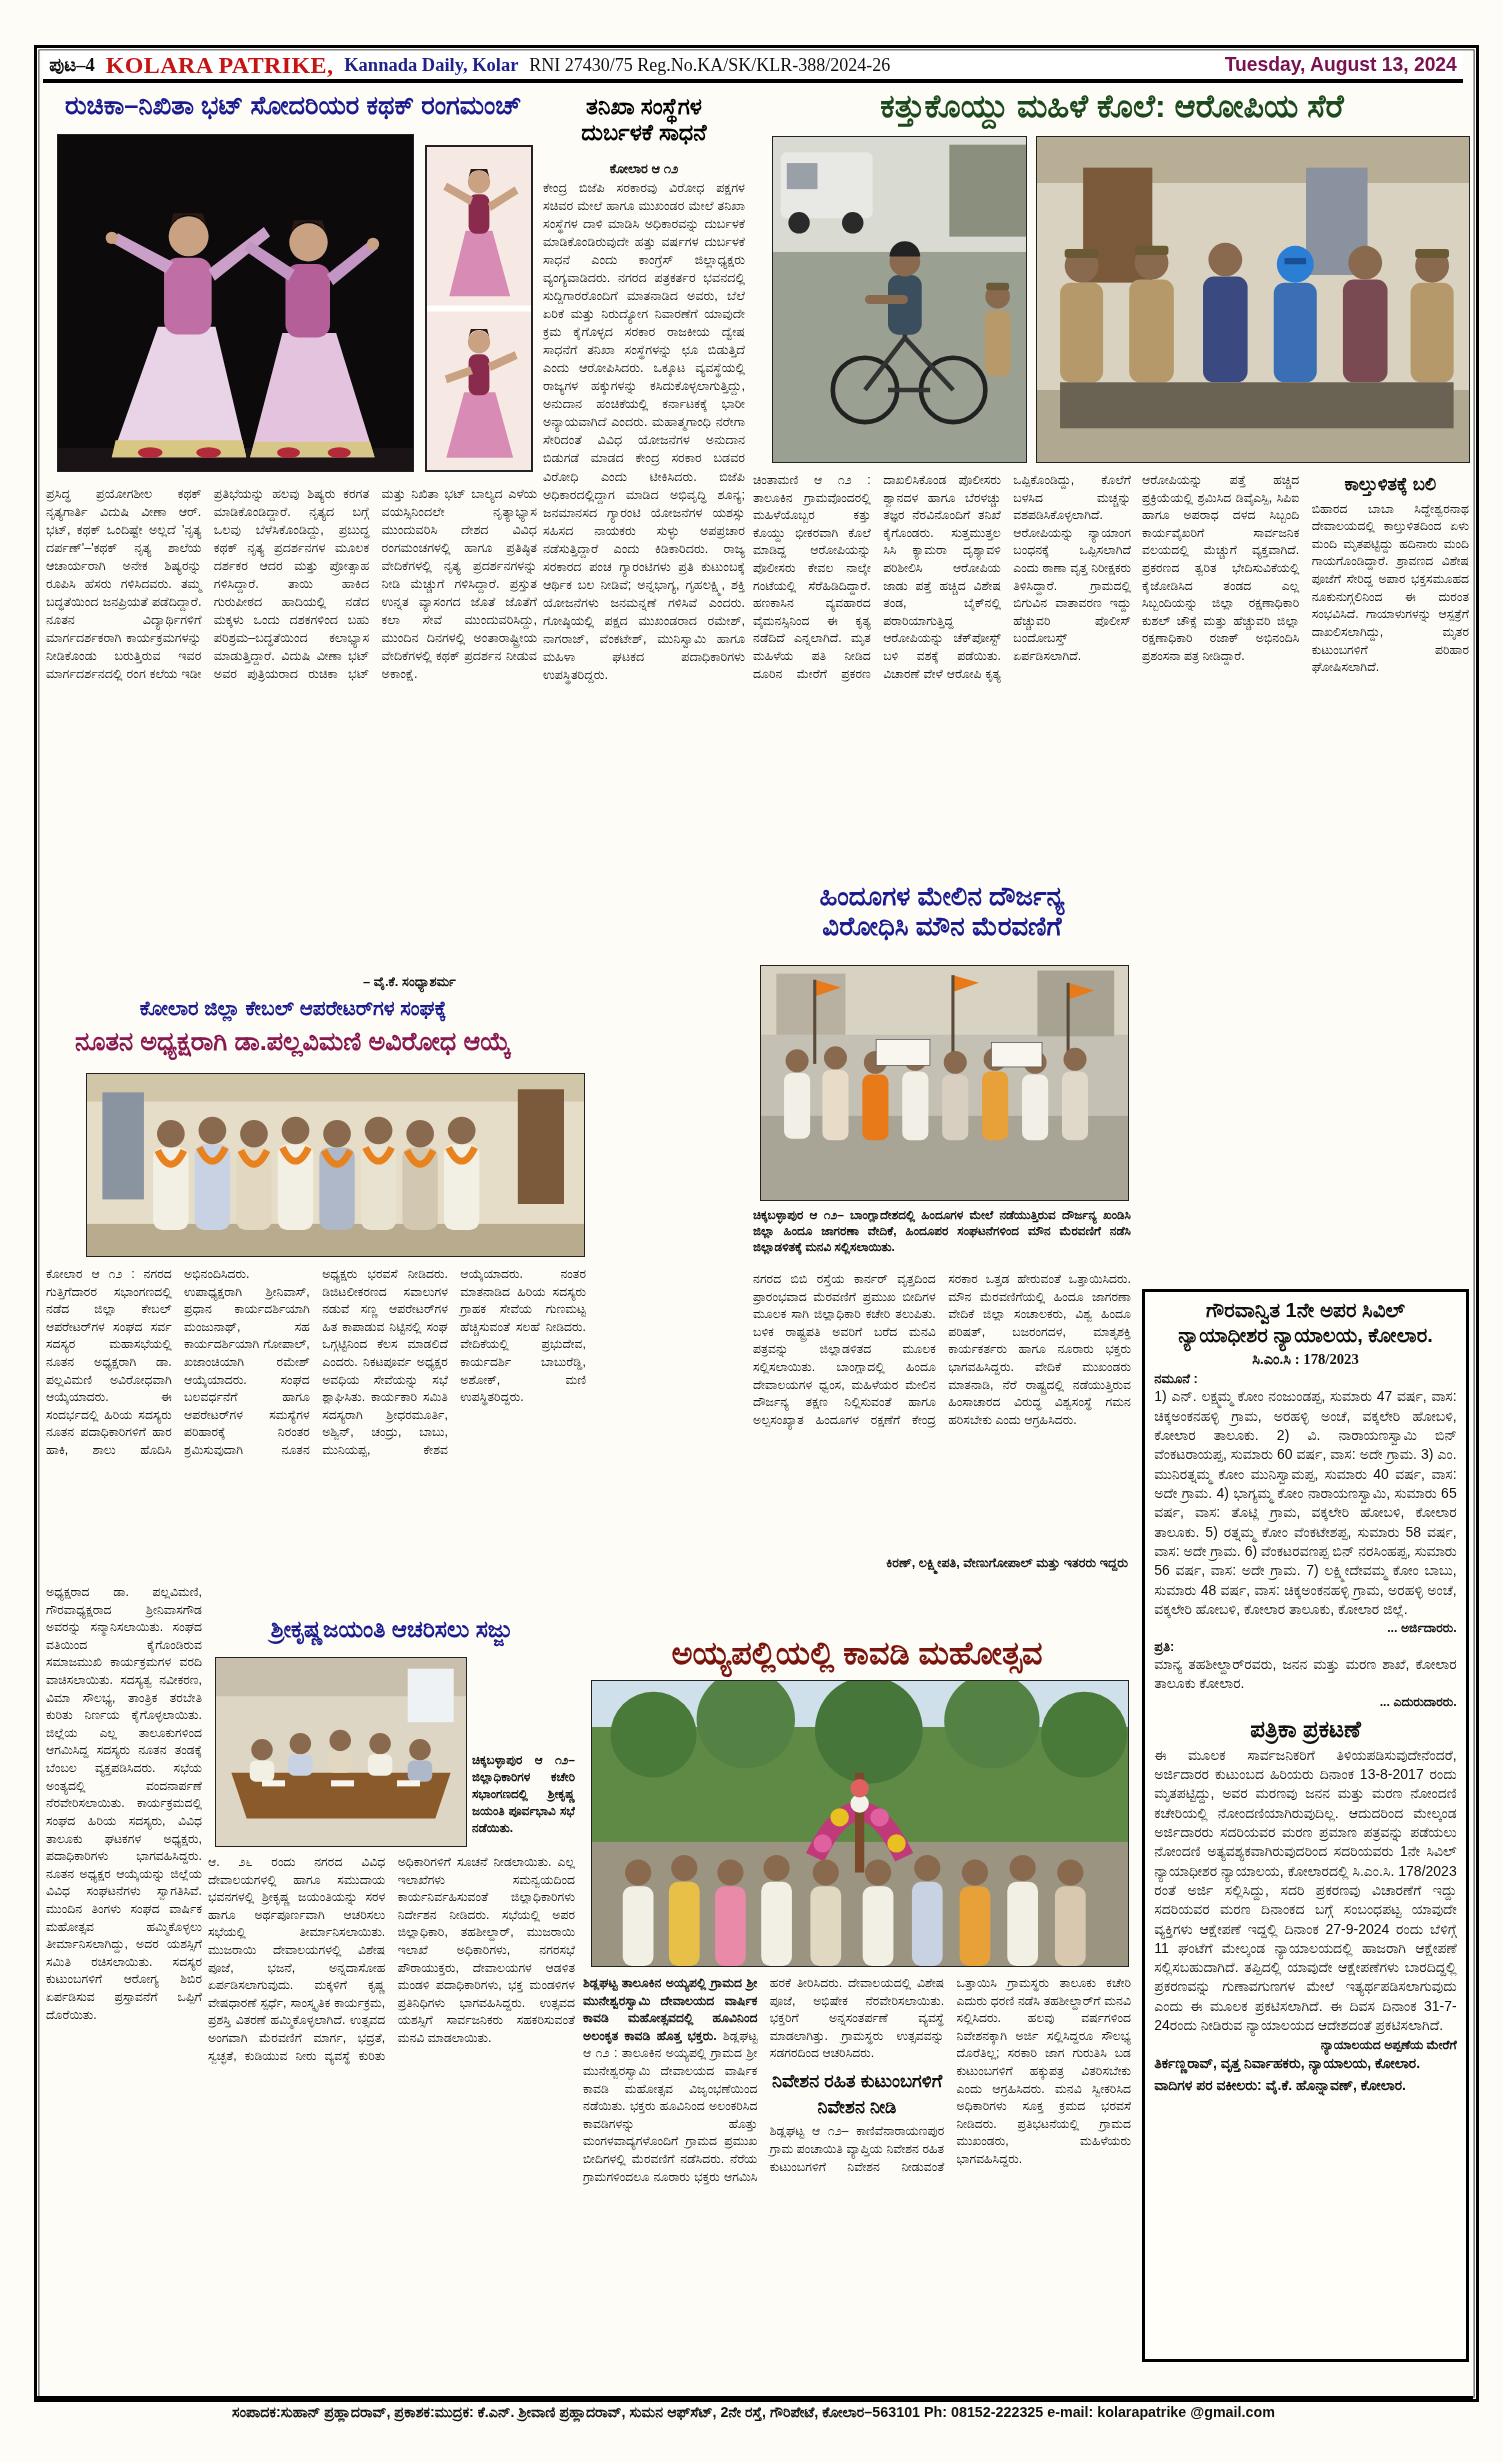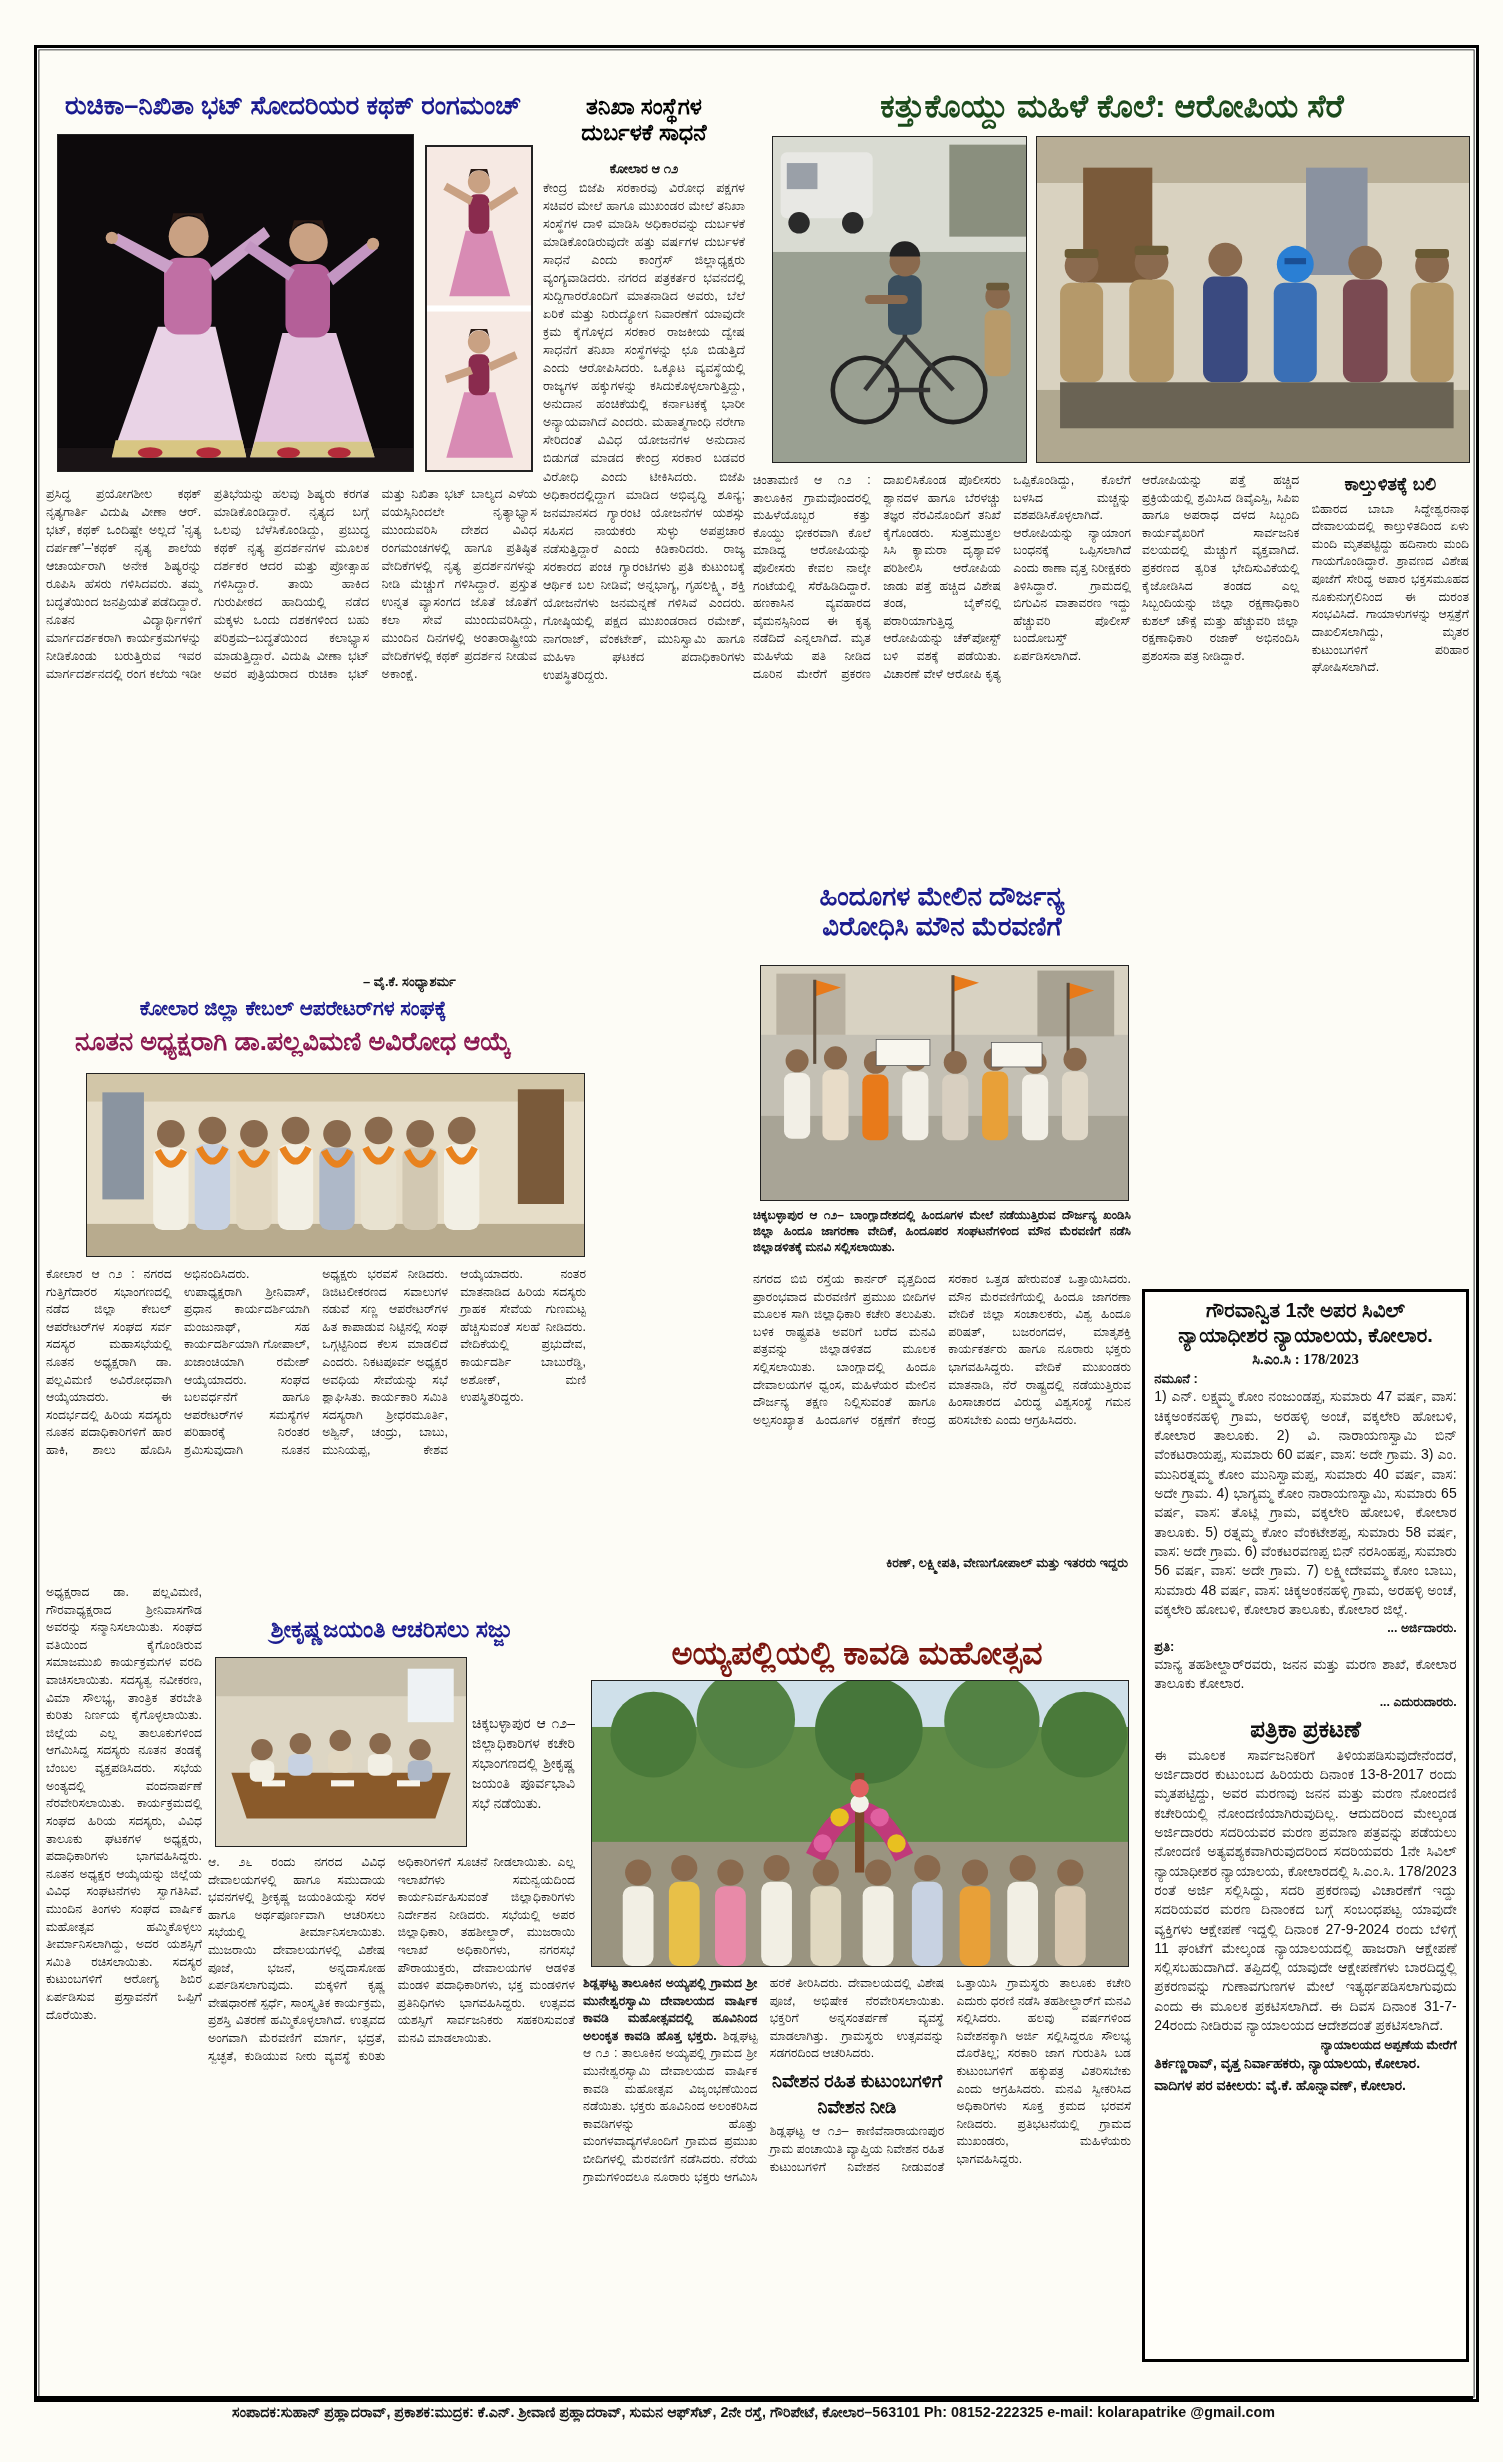--- a/index.html
+++ b/index.html
@@ -37,20 +37,27 @@
   .notice-right{text-align:right;font-weight:bold;font-size:12.4px;margin:2.3px 0;}
   .press-head{font-weight:bold;font-size:23px;text-align:center;margin:6.2px 0 3.1px 0;}
   .footerline{border-top:3.1px solid #000;padding-top:4.6px;font-size:14.3px;font-weight:bold;text-align:center;white-space:nowrap;overflow:hidden;}
 </style>
 </head>
 <body>
 
 <div class="page">
   <div class="frame"></div>
 
+  <div class="masthead">
+    <span class="page-label">ಪುಟ–4</span>
+    <span class="brand">KOLARA PATRIKE,</span>
+    <span class="brand-sub">Kannada Daily, Kolar</span>
+    <span class="rni">RNI 27430/75 Reg.No.KA/SK/KLR-388/2024-26</span>
+    <span class="issue-date">Tuesday, August 13, 2024</span>
+  </div>
 
   <div class="abs hl hl-navy" style="left:46px;top:91px;width:494px;height:39px;font-size:25.5px;">ರುಚಿಕಾ–ನಿಖಿತಾ ಭಟ್ ಸೋದರಿಯರ ಕಥಕ್ ರಂಗಮಂಚ್</div>
 
   <div class="abs photo" style="left:57px;top:134px;width:357px;height:338px;">
     <svg viewBox="0 0 462 438" preserveAspectRatio="none">
       <rect width="462" height="438" fill="#0d0a0c"></rect>
       <rect x="0" y="408" width="462" height="30" fill="#1a1416"></rect>
 
       <polygon points="70,420 130,250 205,250 245,420" fill="#e9d3e6"></polygon>
       <polygon points="70,420 245,420 240,398 75,398" fill="#d8c683"></polygon>
@@ -282,21 +289,21 @@
           <rect x="198" y="126" width="32" height="28" rx="8" fill="#f2efe4"></rect>
         <circle cx="266" cy="120" r="14" fill="#8a6a4e"></circle>
           <rect x="250" y="134" width="32" height="28" rx="8" fill="#aeb8c8"></rect>
       </g>
       <rect x="60" y="160" width="30" height="8" fill="#f8f6ee"></rect>
       <rect x="150" y="160" width="30" height="8" fill="#f8f6ee"></rect>
       <rect x="236" y="160" width="30" height="8" fill="#f8f6ee"></rect>
     </svg>
   </div>
 
-  <div class="abs body-txt cols1" style="left:472px;top:1714px;width:103px;height:187px;font-size:14px;">ಚಿಕ್ಕಬಳ್ಳಾಪುರ ಆ ೧೨– ಜಿಲ್ಲಾಧಿಕಾರಿಗಳ ಕಚೇರಿ ಸಭಾಂಗಣದಲ್ಲಿ ಶ್ರೀಕೃಷ್ಣ ಜಯಂತಿ ಪೂರ್ವಭಾವಿ ಸಭೆ ನಡೆಯಿತು.</div>
+  <div class="abs body-txt cols1" style="left:472px;top:1752px;width:103px;height:187px;font-size:12px;font-weight:bold;">ಚಿಕ್ಕಬಳ್ಳಾಪುರ ಆ ೧೨– ಜಿಲ್ಲಾಧಿಕಾರಿಗಳ ಕಚೇರಿ ಸಭಾಂಗಣದಲ್ಲಿ ಶ್ರೀಕೃಷ್ಣ ಜಯಂತಿ ಪೂರ್ವಭಾವಿ ಸಭೆ ನಡೆಯಿತು.</div>
   <div class="abs body-txt cols2" style="left:208px;top:1854px;width:367px;height:508px;font-size:12.4px;">ಆ. ೨೬ ರಂದು ನಗರದ ವಿವಿಧ ದೇವಾಲಯಗಳಲ್ಲಿ ಹಾಗೂ ಸಮುದಾಯ ಭವನಗಳಲ್ಲಿ ಶ್ರೀಕೃಷ್ಣ ಜಯಂತಿಯನ್ನು ಸರಳ ಹಾಗೂ ಅರ್ಥಪೂರ್ಣವಾಗಿ ಆಚರಿಸಲು ಸಭೆಯಲ್ಲಿ ತೀರ್ಮಾನಿಸಲಾಯಿತು. ಮುಜರಾಯಿ ದೇವಾಲಯಗಳಲ್ಲಿ ವಿಶೇಷ ಪೂಜೆ, ಭಜನೆ, ಅನ್ನದಾಸೋಹ ಏರ್ಪಡಿಸಲಾಗುವುದು. ಮಕ್ಕಳಿಗೆ ಕೃಷ್ಣ ವೇಷಧಾರಣೆ ಸ್ಪರ್ಧೆ, ಸಾಂಸ್ಕೃತಿಕ ಕಾರ್ಯಕ್ರಮ, ಪ್ರಶಸ್ತಿ ವಿತರಣೆ ಹಮ್ಮಿಕೊಳ್ಳಲಾಗಿದೆ. ಉತ್ಸವದ ಅಂಗವಾಗಿ ಮೆರವಣಿಗೆ ಮಾರ್ಗ, ಭದ್ರತೆ, ಸ್ವಚ್ಛತೆ, ಕುಡಿಯುವ ನೀರು ವ್ಯವಸ್ಥೆ ಕುರಿತು ಅಧಿಕಾರಿಗಳಿಗೆ ಸೂಚನೆ ನೀಡಲಾಯಿತು. ಎಲ್ಲ ಇಲಾಖೆಗಳು ಸಮನ್ವಯದಿಂದ ಕಾರ್ಯನಿರ್ವಹಿಸುವಂತೆ ಜಿಲ್ಲಾಧಿಕಾರಿಗಳು ನಿರ್ದೇಶನ ನೀಡಿದರು. ಸಭೆಯಲ್ಲಿ ಅಪರ ಜಿಲ್ಲಾಧಿಕಾರಿ, ತಹಶೀಲ್ದಾರ್, ಮುಜರಾಯಿ ಇಲಾಖೆ ಅಧಿಕಾರಿಗಳು, ನಗರಸಭೆ ಪೌರಾಯುಕ್ತರು, ದೇವಾಲಯಗಳ ಆಡಳಿತ ಮಂಡಳಿ ಪದಾಧಿಕಾರಿಗಳು, ಭಕ್ತ ಮಂಡಳಿಗಳ ಪ್ರತಿನಿಧಿಗಳು ಭಾಗವಹಿಸಿದ್ದರು. ಉತ್ಸವದ ಯಶಸ್ಸಿಗೆ ಸಾರ್ವಜನಿಕರು ಸಹಕರಿಸುವಂತೆ ಮನವಿ ಮಾಡಲಾಯಿತು.</div>
 
   <div class="abs hl hl-darkred" style="left:583px;top:1635px;width:548px;font-size:32px;">ಅಯ್ಯಪಲ್ಲಿಯಲ್ಲಿ ಕಾವಡಿ ಮಹೋತ್ಸವ</div>
 
   <div class="abs photo" style="left:591px;top:1680px;width:538px;height:287px;">
     <svg viewBox="0 0 697 372" preserveAspectRatio="none">
       <rect width="697" height="372" fill="#5e8a46"></rect>
       <rect x="0" y="0" width="697" height="60" fill="#cfe0ea"></rect>
       <circle cx="80" cy="70" r="56" fill="#4a7a3a"></circle>
       <circle cx="200" cy="50" r="64" fill="#538244"></circle>

